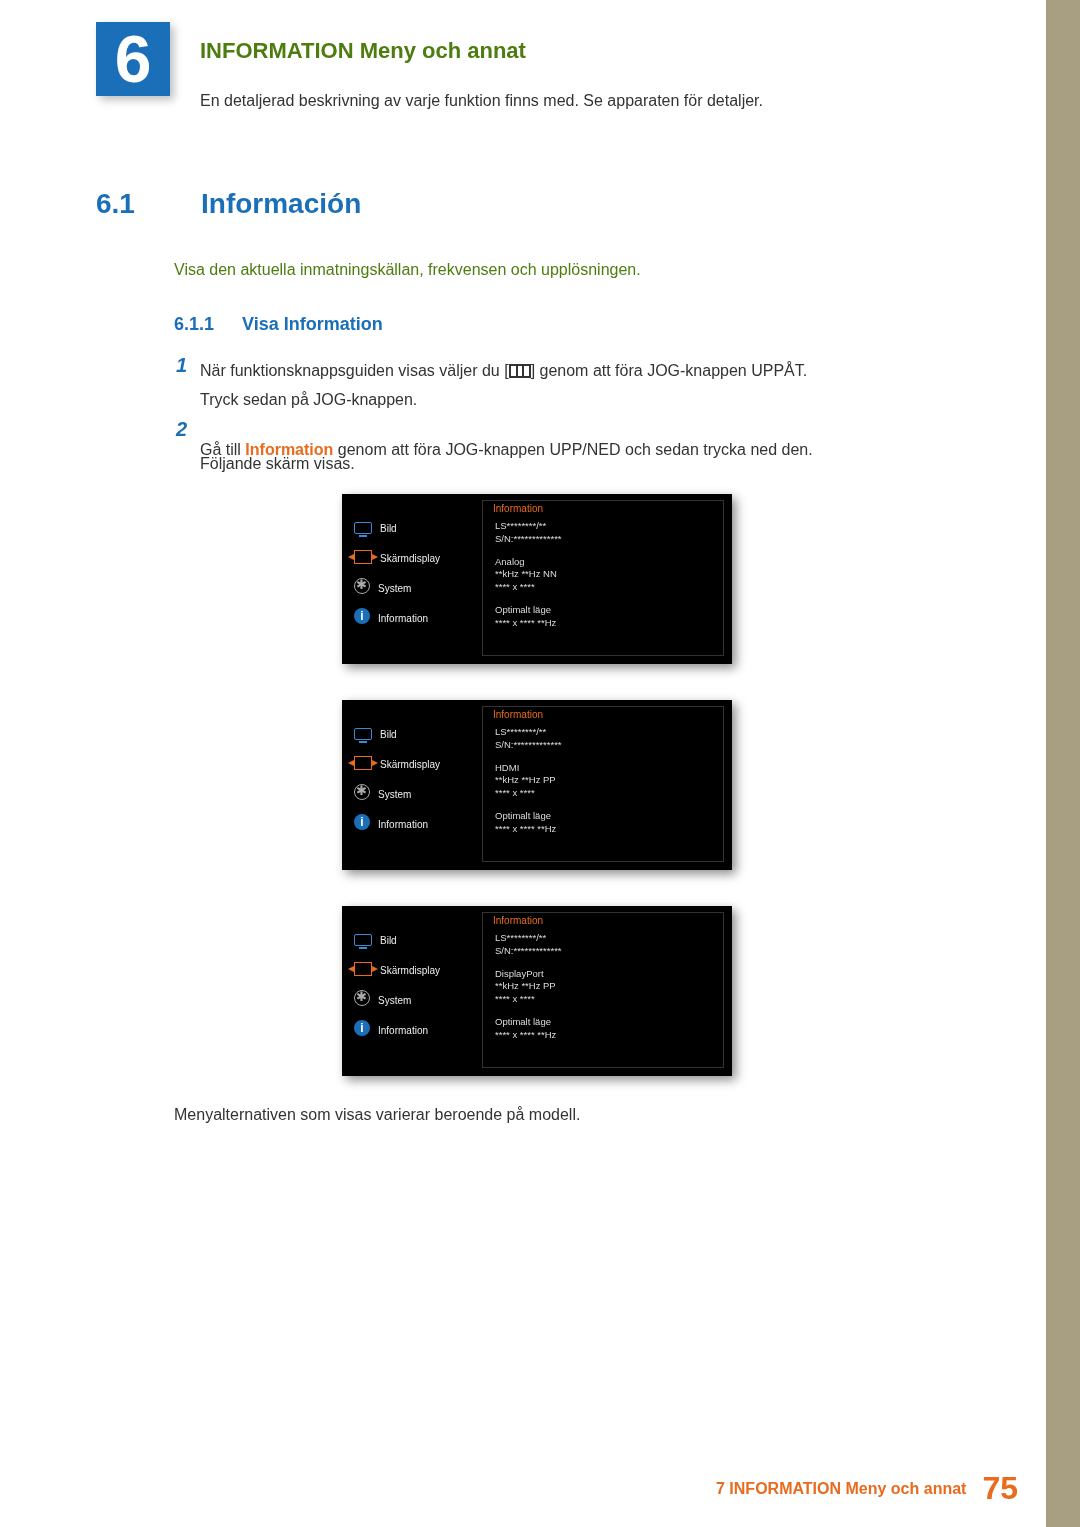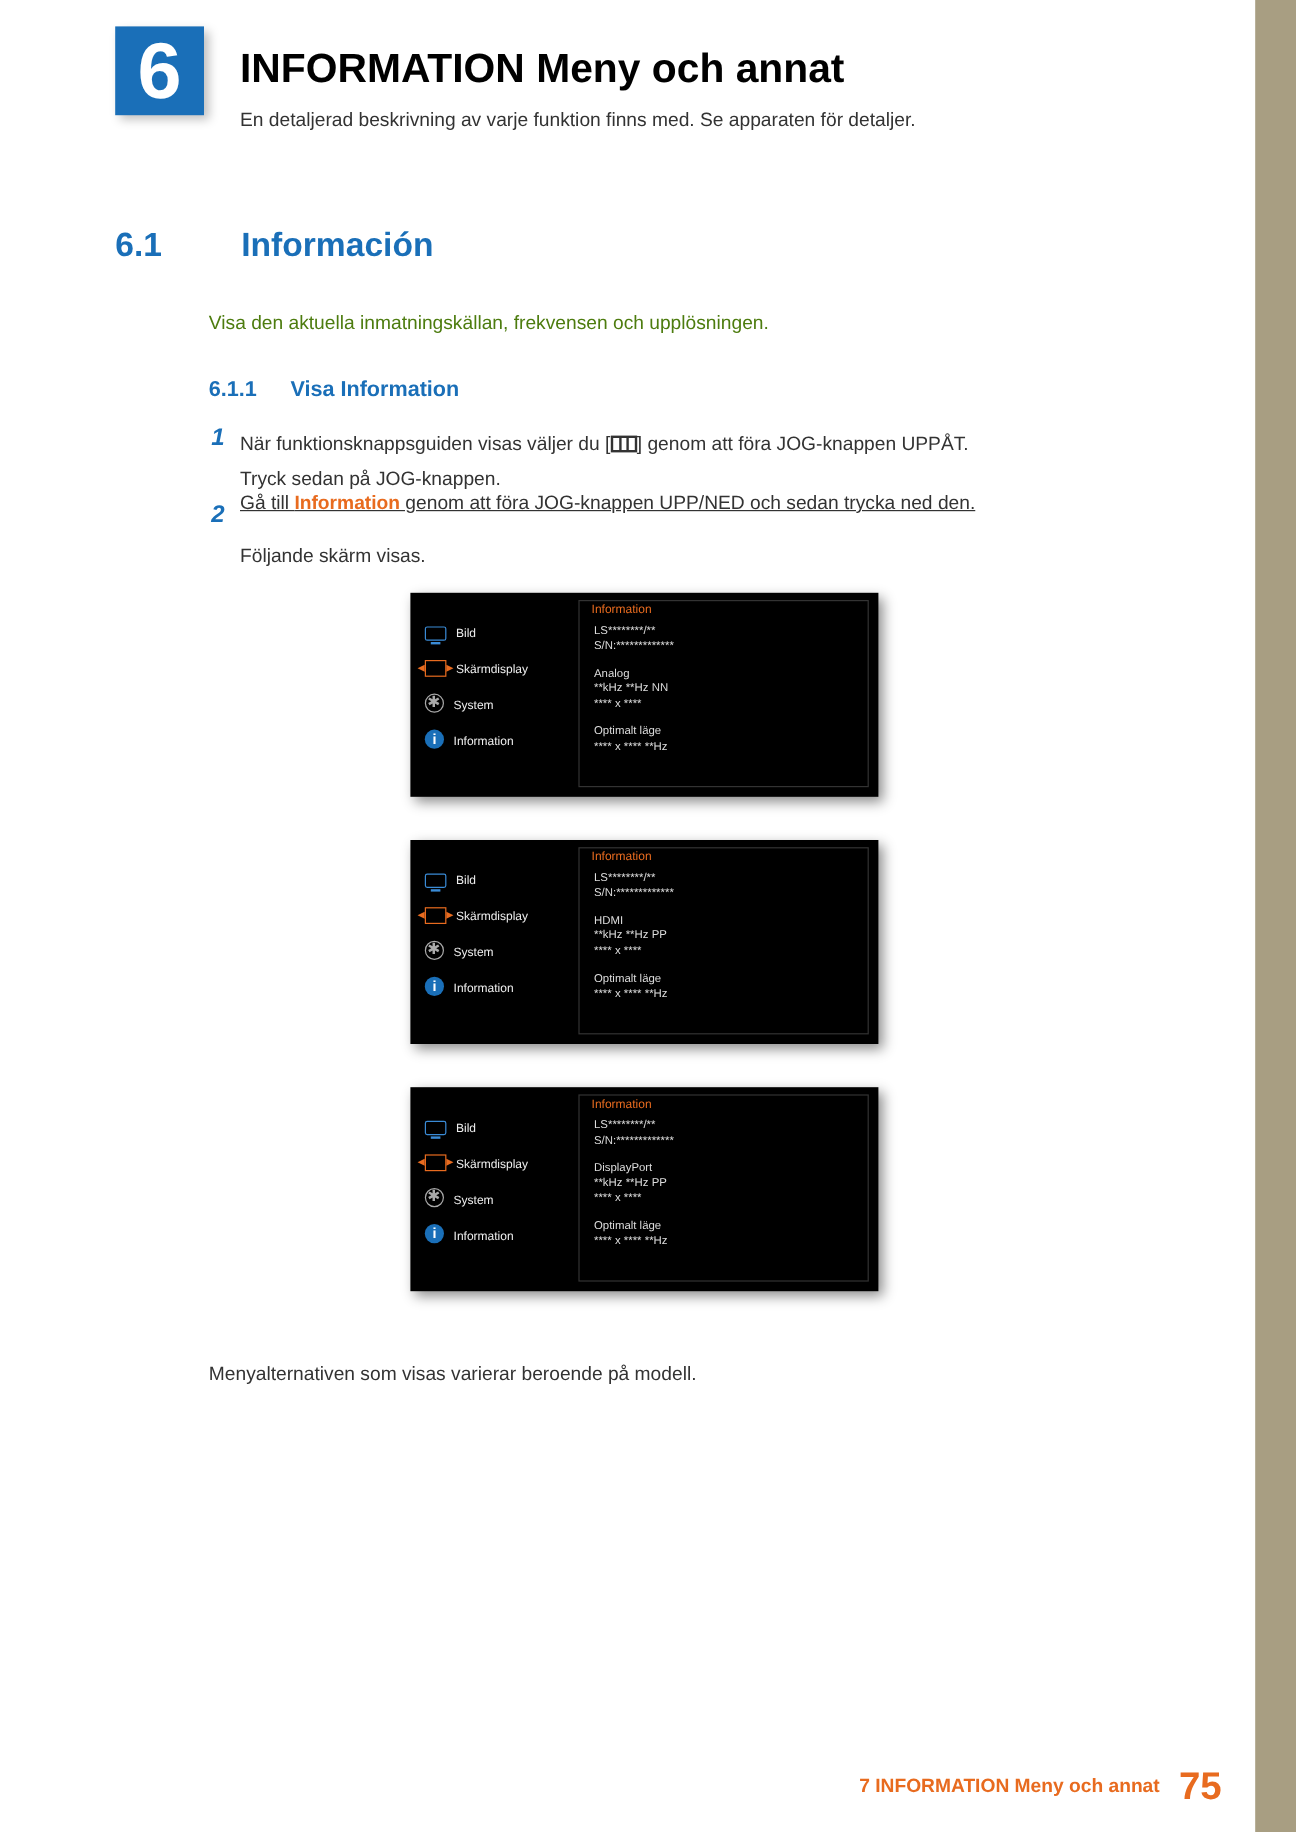--- a/index.html
+++ b/index.html
@@ -36,23 +36,23 @@
     font-size: 66px;
     font-weight: bold;
     line-height: 74px;
     text-align: center;
     box-shadow: 4px 4px 8px rgba(0,0,0,.25);
   }
   .chapter-title {
     position: absolute;
     top: 38px;
     left: 200px;
-    font-size: 34px;
-    font-weight: bold;
-    color: #000000;
+    font-size: 22px;
+    font-weight: bold;
+    color: #4d7c0f;
   }
   .chapter-sub {
     position: absolute;
     top: 92px;
     left: 200px;
     font-size: 16px;
     color: #333;
   }
   
   .sec-num {
@@ -114,21 +114,21 @@
     font-size: 16px;
     color: #333;
     line-height: 1.8;
     width: 760px;
   }
   .step-num.n1 { top: 354px; }
   .step-line.l1a { top: 357px; }
   .step-line.l1b { top: 386px; }
 
   .step-num.n2 { top: 418px; }
-  .step-line.l2a { top: 406px; text-decoration: underline; }
+  .step-line.l2a { top: 436px; }
   .step-line.l2b { top: 450px; }
 
   .emph { color: #e86b1f; font-weight: bold; }
 
   .inline-icon {
     display: inline-block;
     width: 22px;
     height: 14px;
     border: 2px solid #333;
     vertical-align: -2px;
@@ -253,21 +253,20 @@
   }
   .osd-right-body .blk { margin-bottom: 10px; }
 
   
   .footnote {
     position: absolute;
     top: 1106px;
     left: 174px;
     font-size: 16px;
     color: #333;
-    margin-top: 31px;
   }
 
   
   .footer {
     position: absolute;
     bottom: 20px;
     right: 62px;
     display: flex;
     align-items: center;
     gap: 16px;

